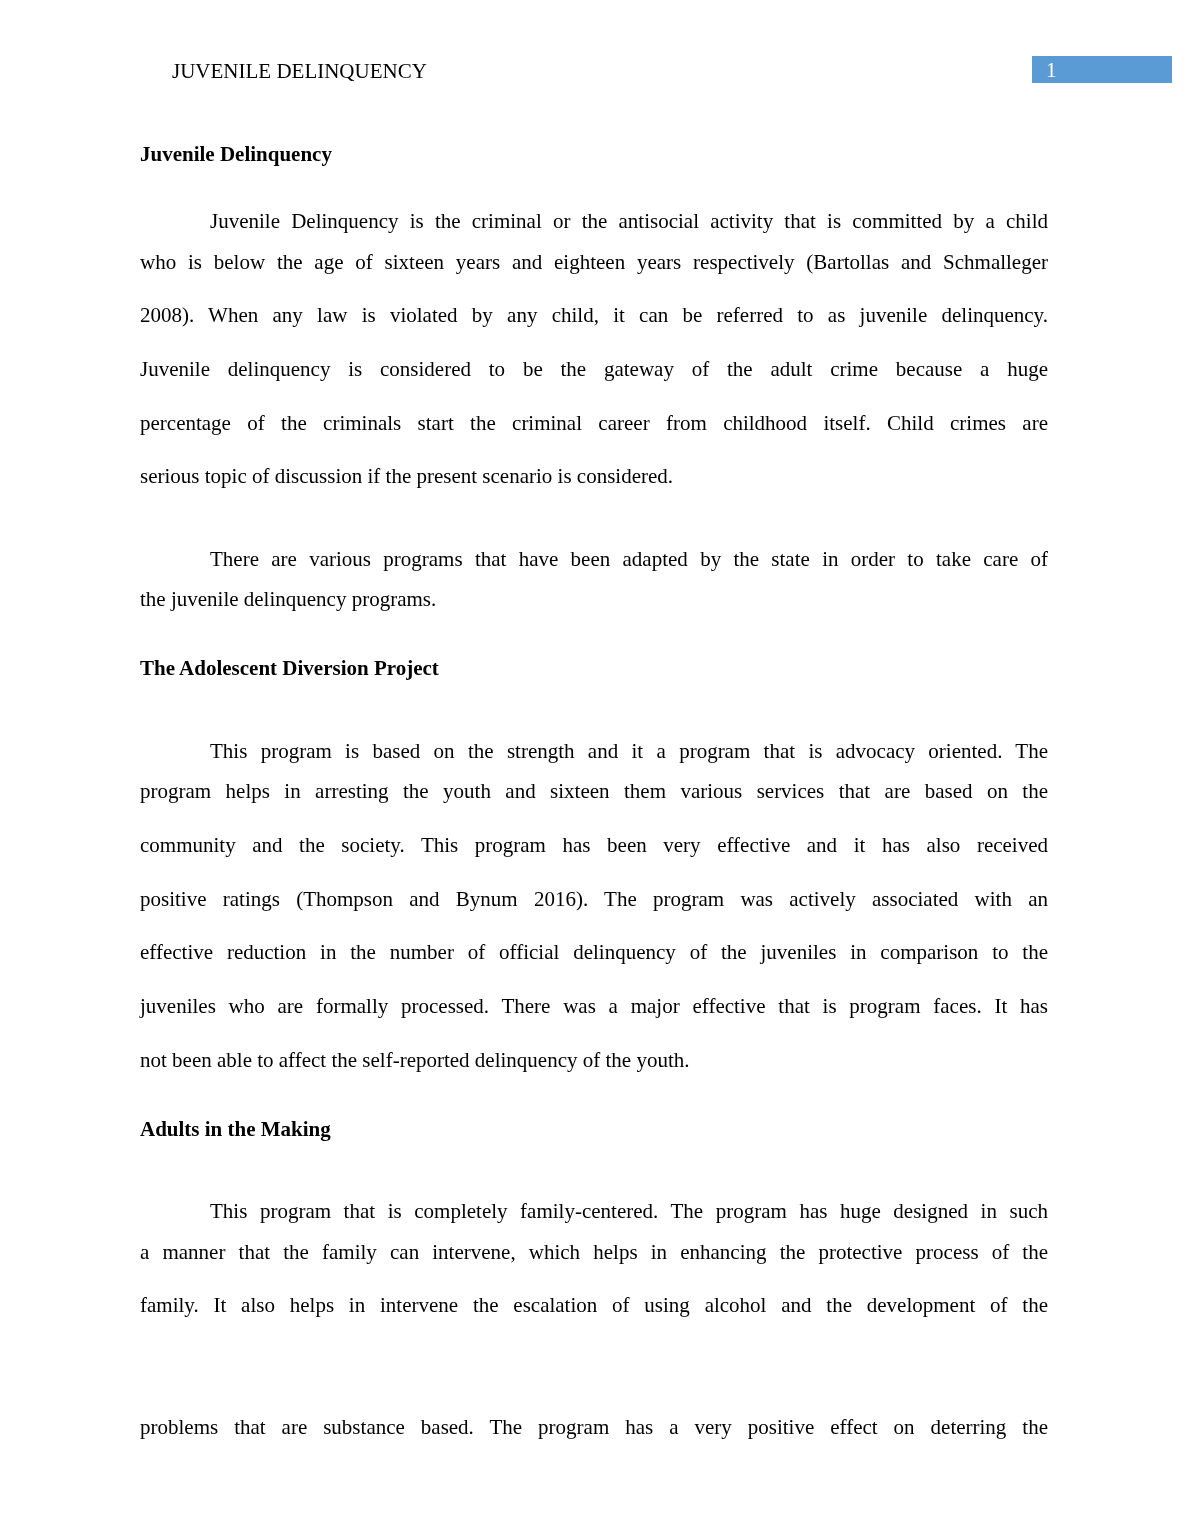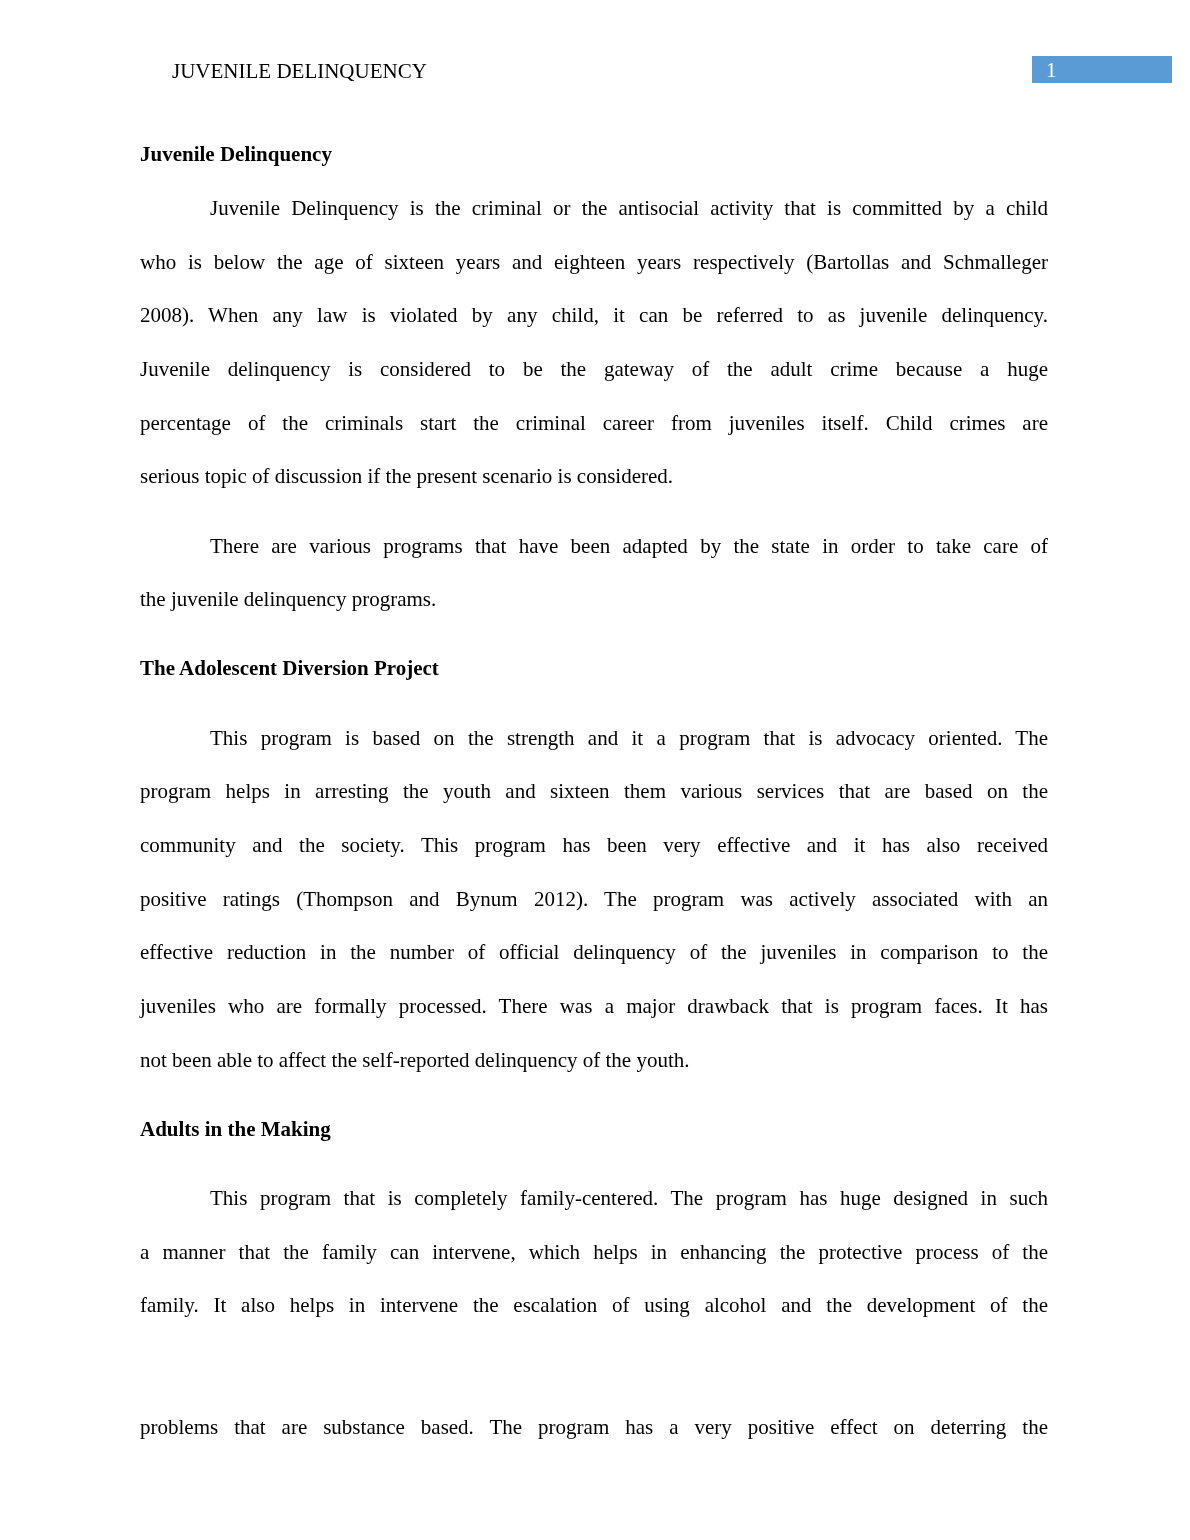--- a/index.html
+++ b/index.html
@@ -6,53 +6,53 @@
     body { width: 1190px; height: 1540px; position: relative; overflow: hidden;
            font-family: "Liberation Serif", serif; color: #000; }
     .header-title { position: absolute; left: 172px; top: 57px; font-size: 21px; line-height: 28px;
                     letter-spacing: 0px; white-space: nowrap; }
     .page-box { position: absolute; left: 1032px; top: 56px; width: 140px; height: 27px;
                 background: #5b9bd5; }
     .page-num { position: absolute; left: 14px; top: 0; font-size: 21px; line-height: 28px; color: #ffffff; }
     .line { position: absolute; left: 140px; width: 908px; font-size: 21px; line-height: 28px;
             white-space: nowrap; }
     .line.j { text-align: justify; text-align-last: justify; white-space: normal; }
-    .line.indent { left: 210px; width: 838px; }
+    .line.indent { left: 210px; width: 838px; margin-top: 13px; }
     .heading { position: absolute; left: 140px; font-size: 21px; line-height: 28px; font-weight: bold;
                white-space: nowrap; }
   </style>
 </head>
 <body>
 
 <div>
   <div class="header-title">JUVENILE DELINQUENCY</div>
   <div class="page-box" style="background: rgb(91, 155, 213);">
     <span class="page-num">1</span>
   </div>
 
   <div class="heading" style="top:140px">Juvenile Delinquency</div>
 
   <div class="line j indent" style="top:194px">Juvenile Delinquency is the criminal or the antisocial activity that is committed by a child</div>
   <div class="line j" style="top:248px">who is below the age of sixteen years and eighteen years respectively (Bartollas and Schmalleger</div>
   <div class="line j" style="top:301px">2008). When any law is violated by any child, it can be referred to as juvenile delinquency.</div>
   <div class="line j" style="top:355px">Juvenile delinquency is considered to be the gateway of the adult crime because a huge</div>
-  <div class="line j" style="top:409px">percentage of the criminals start the criminal career from juveniles itself. Child crimes are</div>
+  <div class="line j" style="top:409px">percentage of the criminals start the criminal career from childhood itself. Child crimes are</div>
   <div class="line" style="top:462px">serious topic of discussion if the present scenario is considered.</div>
 
   <div class="line j indent" style="top:532px">There are various programs that have been adapted by the state in order to take care of</div>
   <div class="line" style="top:585px">the juvenile delinquency programs.</div>
 
   <div class="heading" style="top:654px">The Adolescent Diversion Project</div>
 
   <div class="line j indent" style="top:724px">This program is based on the strength and it a program that is advocacy oriented. The</div>
   <div class="line j" style="top:777px">program helps in arresting the youth and sixteen them various services that are based on the</div>
   <div class="line j" style="top:831px">community and the society. This program has been very effective and it has also received</div>
-  <div class="line j" style="top:885px">positive ratings (Thompson and Bynum 2012). The program was actively associated with an</div>
+  <div class="line j" style="top:885px">positive ratings (Thompson and Bynum 2016). The program was actively associated with an</div>
   <div class="line j" style="top:938px">effective reduction in the number of official delinquency of the juveniles in comparison to the</div>
-  <div class="line j" style="top:992px">juveniles who are formally processed. There was a major drawback that is program faces. It has</div>
+  <div class="line j" style="top:992px">juveniles who are formally processed. There was a major effective that is program faces. It has</div>
   <div class="line" style="top:1046px">not been able to affect the self-reported delinquency of the youth.</div>
 
   <div class="heading" style="top:1115px">Adults in the Making</div>
 
   <div class="line j indent" style="top:1184px">This program that is completely family-centered. The program has huge designed in such</div>
   <div class="line j" style="top:1238px">a manner that the family can intervene, which helps in enhancing the protective process of the</div>
   <div class="line j" style="top:1291px">family. It also helps in intervene the escalation of using alcohol and the development of the</div>
   <div class="line j" style="top:1413px">problems that are substance based. The program has a very positive effect on deterring the</div>
 </div>
 

